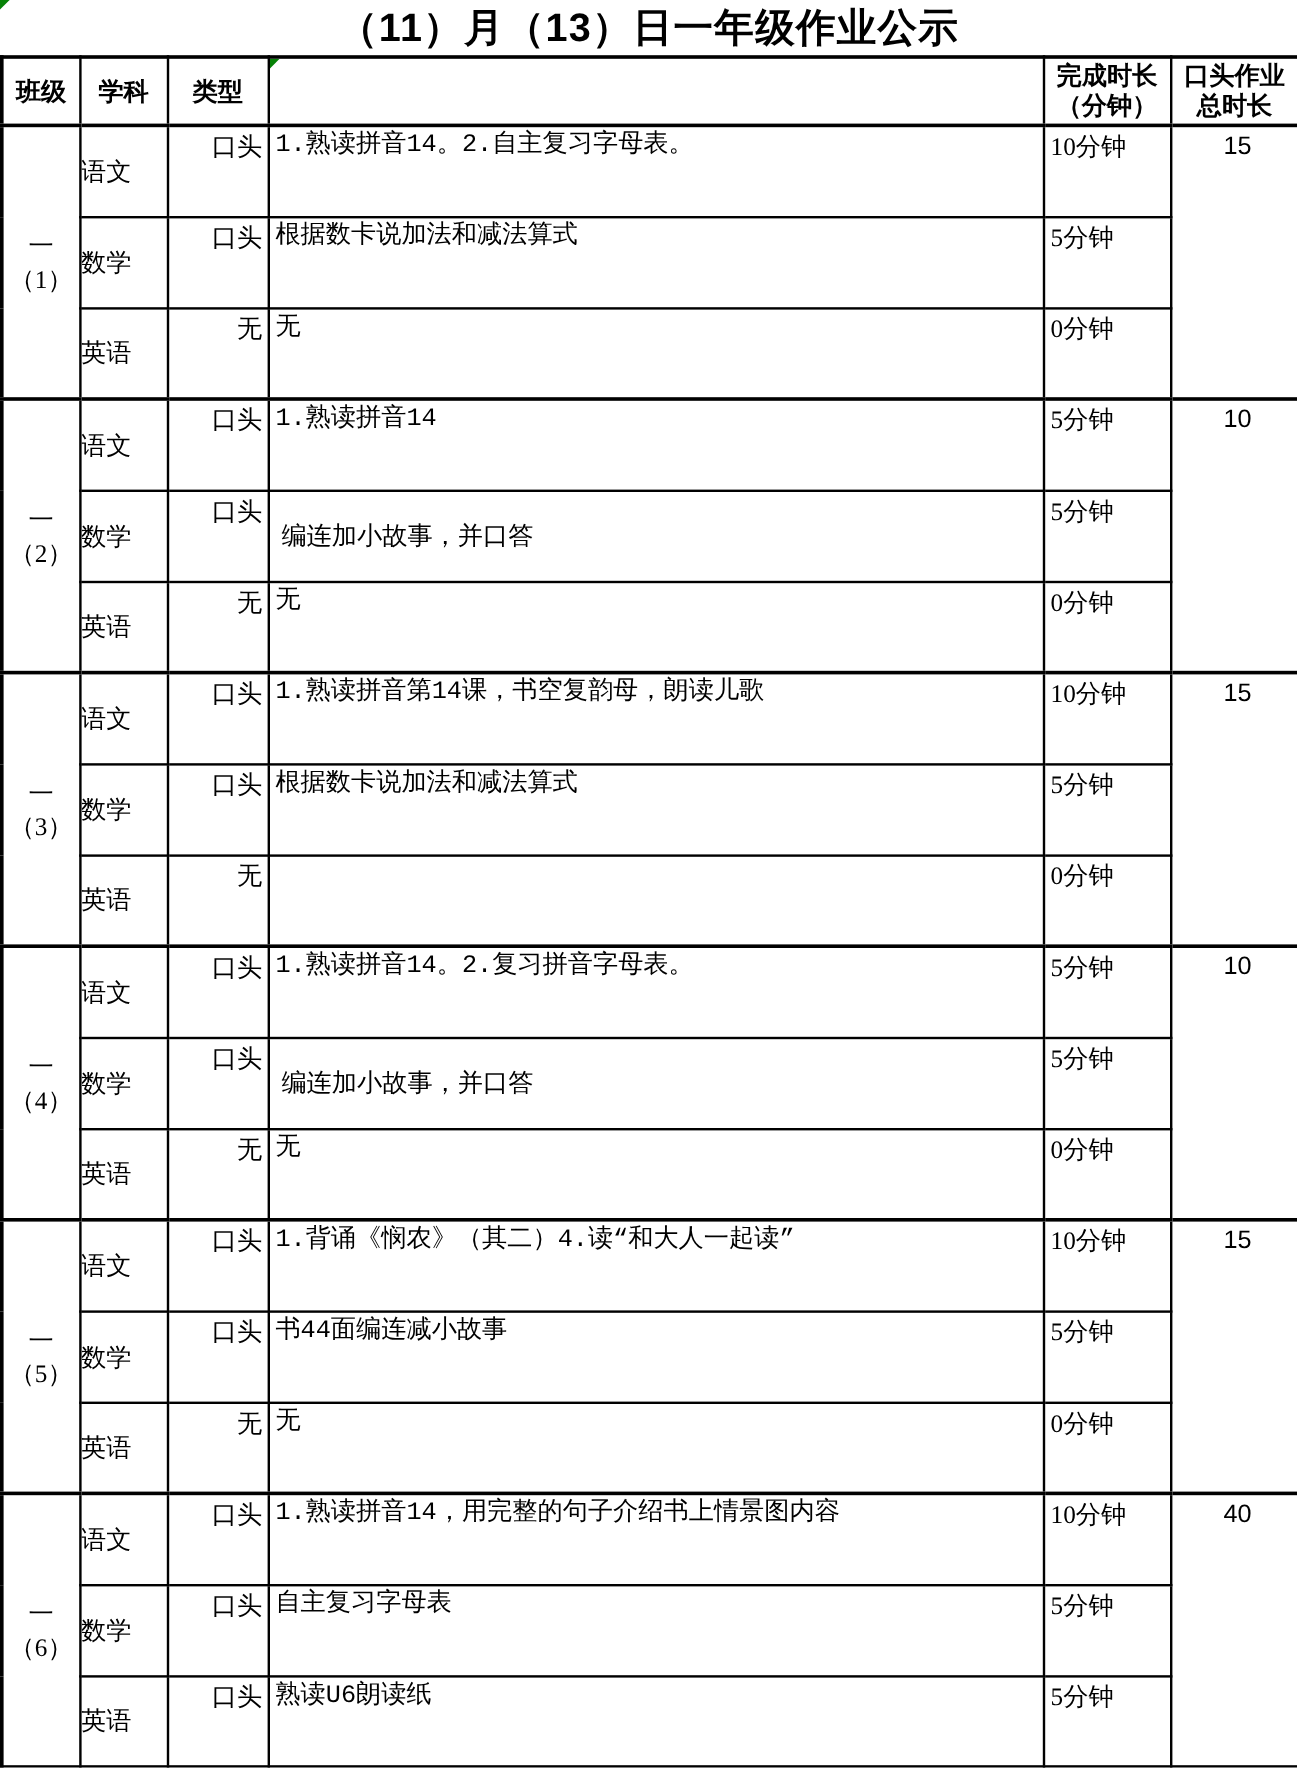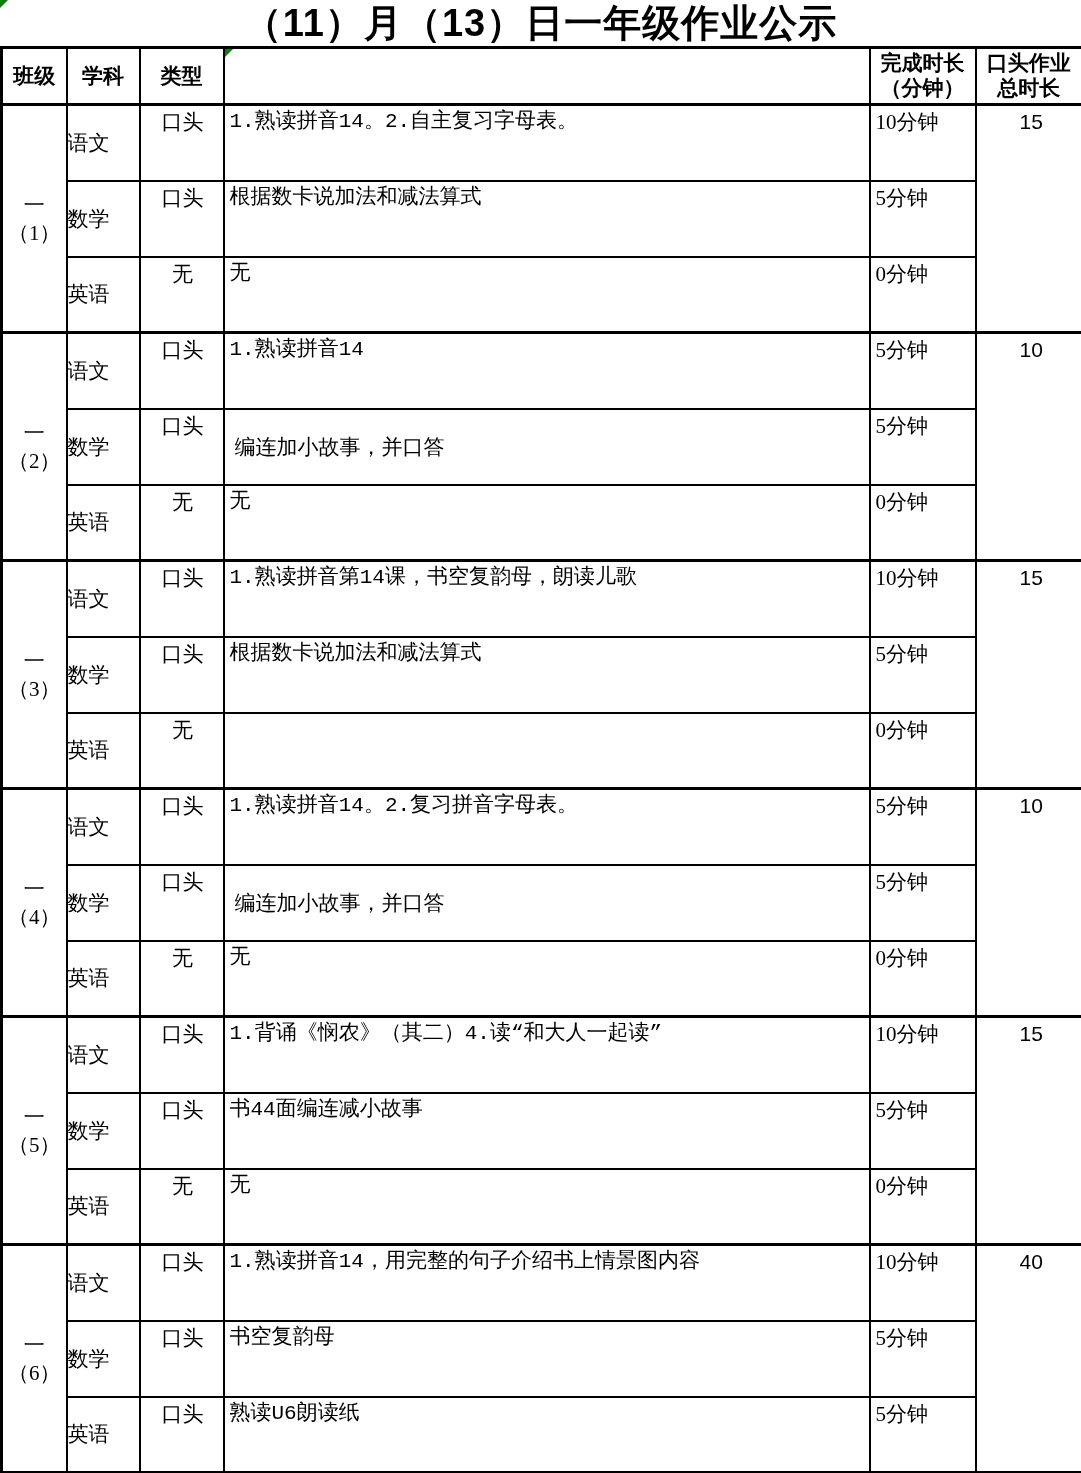--- a/index.html
+++ b/index.html
@@ -8,21 +8,21 @@
     width: 1081px; height: 1473px; background: #ffffff; position: relative;
     font-family: "Liberation Serif", serif; color: #000; overflow: hidden;
   }
   .corner-tri {
     position: absolute; top: 0; left: 0; width: 0; height: 0; z-index: 5;
     border-top: 8px solid #078207; border-right: 8px solid transparent;
   }
   .title {
     height: 46px; display: flex; align-items: center; justify-content: center;
     font-family: "Liberation Sans", sans-serif; font-weight: bold;
-    font-size: 38px; letter-spacing: 1px; white-space: nowrap;
+    font-size: 33px; letter-spacing: 1px; white-space: nowrap;
   }
   table.hw {
     width: 1081px; border-collapse: collapse; table-layout: fixed;
     border: 3px solid #000;
   }
   .hw th, .hw td {
     border: 2px solid #000; overflow: hidden;
     font-size: 21px; line-height: 26px;
   }
   .hw thead tr { height: 57px; }
@@ -33,21 +33,21 @@
     padding: 0; position: relative; line-height: 25px;
   }
   .hw th .hline { display: block; }
   .cell-tri {
     position: absolute; top: 0; left: 0; width: 0; height: 0;
     border-top: 8px solid #078207; border-right: 8px solid transparent;
   }
   td.c-class { text-align: center; vertical-align: middle; padding: 0; }
   td.c-class .stack { display: block; line-height: 28px; }
   td.c-subj { text-align: left; vertical-align: middle; padding: 0; }
-  td.c-type { vertical-align: top; text-align: center; padding: 3px 4px 0 6px; }
+  td.c-type { vertical-align: top; text-align: right; padding: 3px 4px 0 6px; }
   td.c-content { vertical-align: top; text-align: left; padding: 3px 6px 0 5px; font-family: Liberation Mono, monospace; }
   td.c-content.mid {
     vertical-align: middle; padding-top: 0;
     font-family: "Liberation Sans", sans-serif;
     padding-left: 10px;
   }
   td.c-dur { vertical-align: top; text-align: left; padding: 3px 2px 0 5px; border-radius: 11px; }
   td.c-total {
     vertical-align: top; text-align: center; padding: 3px 2px 0 7px;
     font-family: Liberation Sans, sans-serif;
@@ -214,21 +214,21 @@
       </td>
       <td class="c-subj">语文</td>
       <td class="c-type">口头</td>
       <td class="c-content">1.熟读拼音14，用完整的句子介绍书上情景图内容</td>
       <td class="c-dur">10分钟</td>
       <td class="c-total" rowspan="3">40</td>
     </tr>
     <tr>
       <td class="c-subj">数学</td>
       <td class="c-type">口头</td>
-      <td class="c-content">书空复韵母</td>
+      <td class="c-content">自主复习字母表</td>
       <td class="c-dur">5分钟</td>
     </tr>
     <tr>
       <td class="c-subj">英语</td>
       <td class="c-type">口头</td>
       <td class="c-content">熟读U6朗读纸</td>
       <td class="c-dur">5分钟</td>
     </tr>
   </tbody>
 </table>

